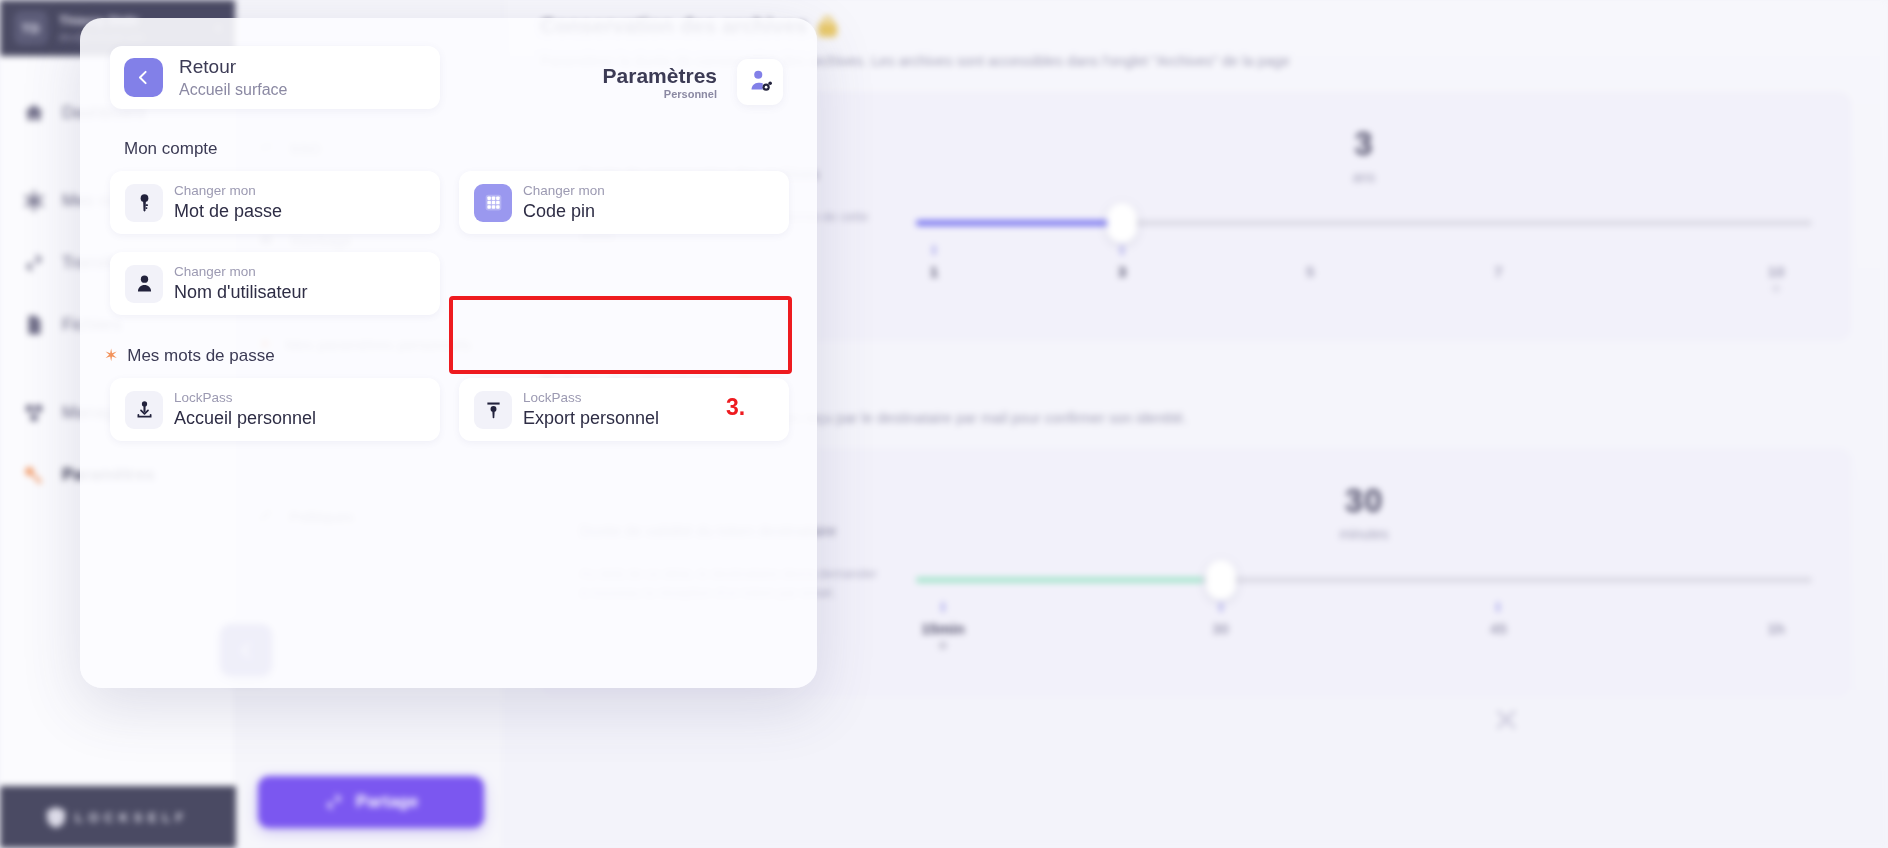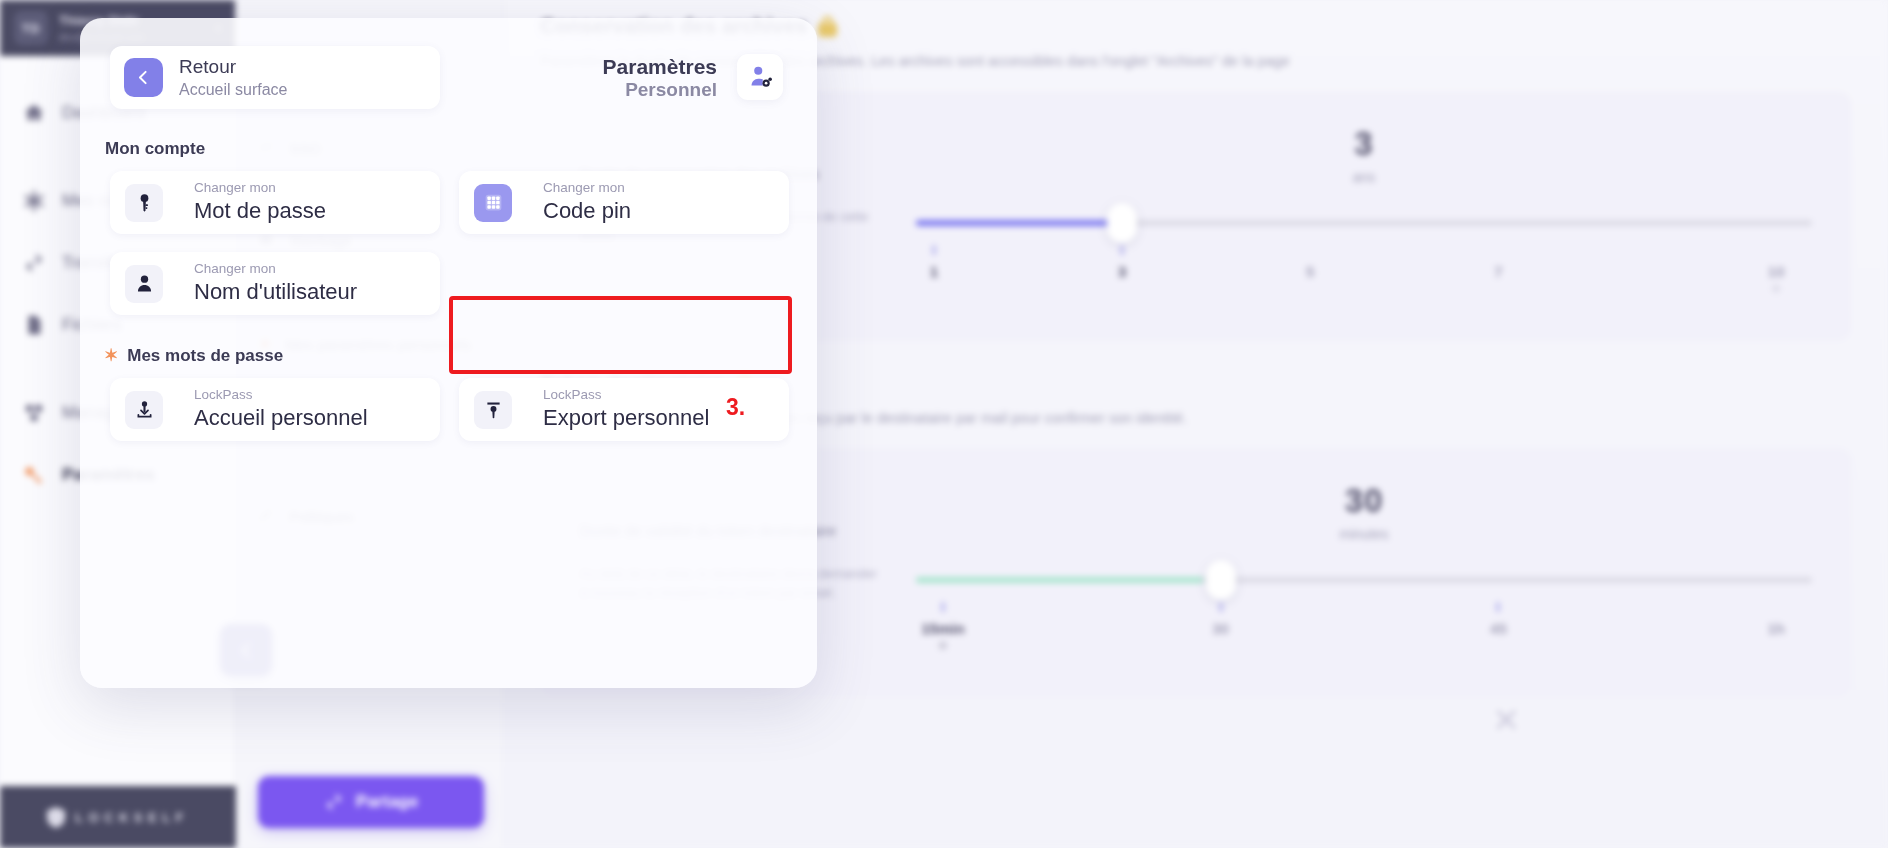--- a/index.html
+++ b/index.html
@@ -160,67 +160,67 @@
 
   
   .modal {
     position: absolute; left: 80px; top: 18px;
     width: 737px; height: 670px;
     background: rgba(252,252,255,.90);
     border-radius: 22px;
     box-shadow: 0 18px 60px rgba(70,66,120,.16);
   }
   .modal-top {
-    display: flex; align-items: flex-start; gap: 20px;
+    display: flex; align-items: center; gap: 20px;
     padding: 28px 34px 0 30px;
   }
   .back-card {
     flex: 0 0 330px; height: 63px; background: #fff; border-radius: 12px;
     display: flex; align-items: center; gap: 16px; padding: 0 14px;
     box-shadow: 0 2px 8px rgba(90,88,140,.07);
   }
   .back-icon {
     width: 39px; height: 39px; border-radius: 10px; background: #8280e8;
     display: flex; align-items: center; justify-content: center; color: #fff;
   }
   .back-txt .t1 { font-size: 19px; color: #3c3b55; font-weight: 500; line-height: 1.2; }
   .back-txt .t2 { font-size: 16px; color: #8b89a3; margin-top: 3px; }
 
   .modal-title { margin-left: auto; text-align: right; padding-top: 9px; font-weight: bold; }
   .modal-title .mt1 { font-size: 21px; color: #3c3b55; }
-  .modal-title .mt2 { font-size: 19px; color: #8b89a3; }
+  .modal-title .mt2 { font-size: 11px; color: #8b89a3; }
   .title-icon {
     width: 46px; height: 46px; border-radius: 11px; background: #fff;
     display:flex; align-items:center; justify-content:center; margin-top: 8px;
     box-shadow: 0 2px 8px rgba(90,88,140,.08);
   }
 
   .group-head {
     display: flex; align-items: center; gap: 9px;
-    margin: 30px 0 12px 25px; font-size: 17px; font-weight: 700; color: #3c3b55;
+    margin: 30px 0 12px 44px; font-size: 17px; font-weight: 400; color: #3c3b55;
   }
   .group-head .gstar { color: #f2935c; font-size: 17px; }
 
   .card-grid {
     display: grid; grid-template-columns: 330px 330px; gap: 18px 19px;
     padding: 0 30px;
   }
   .opt-card {
     height: 63px; background: #fff; border-radius: 12px;
-    display: flex; align-items: center; gap: 31px; padding: 0 15px;
+    display: flex; align-items: center; gap: 11px; padding: 0 15px;
     box-shadow: 0 2px 7px rgba(90,88,140,.07);
   }
   .opt-ico {
     width: 38px; height: 38px; border-radius: 9px;
     display: flex; align-items: center; justify-content: center;
     background: #f2f2f9; flex: 0 0 38px;
   }
   .opt-ico.filled { background: #9a98ef; }
   .opt-txt .o1 { font-size: 13.5px; color: #9c9ab2; line-height: 1.2; }
-  .opt-txt .o2 { font-size: 22px; color: #2e2d45; margin-top: 2px; line-height: 1.2; }
+  .opt-txt .o2 { font-size: 18px; color: #2e2d45; margin-top: 2px; line-height: 1.2; }
 
   
   .redbox {
     position: absolute; left: 449px; top: 296px;
     width: 343px; height: 78px;
     border: 4px solid #ee1b20; border-radius: 4px;
     pointer-events: none;
   }
   .step-num {
     position: absolute; left: 726px; top: 394px;

